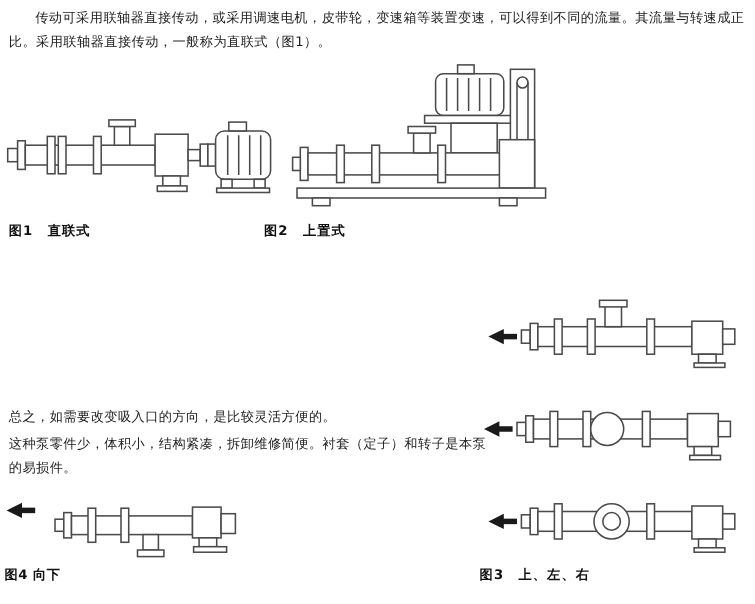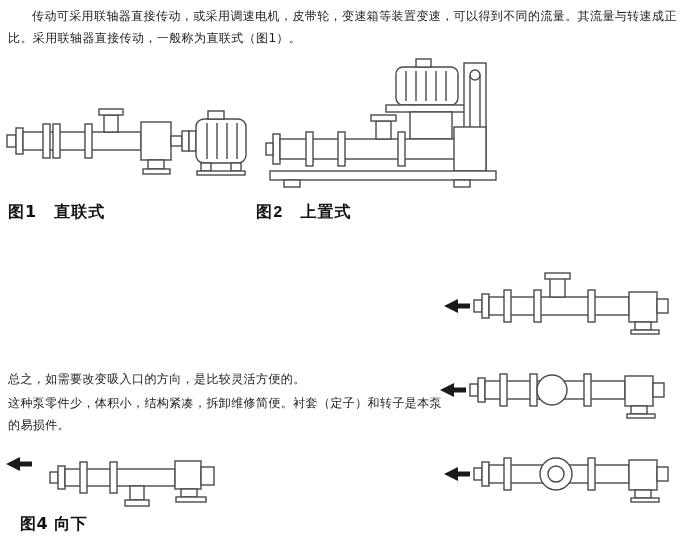--- a/index.html
+++ b/index.html
@@ -18,21 +18,21 @@
   .txt {
     position: absolute;
     font-size: 12px;
     line-height: 22px;
     letter-spacing: 0.4px;
     color: #1c1c1c;
   }
   .indent { text-indent: 2em; }
   .caption {
     position: absolute;
-    font-size: 16px;
+    font-size: 12px;
     font-weight: bold;
     letter-spacing: 1px;
     color: #111111;
   }
   .fig { position: absolute; }
   .fig svg { display: block; }
 </style>
 </head>
 <body>
 
@@ -97,21 +97,21 @@
         <rect x="140" y="75" width="7" height="34"></rect>
         <rect x="196" y="70" width="32" height="44"></rect>
         <rect x="12" y="114" width="226" height="9"></rect>
         <rect x="26" y="123" width="16" height="7"></rect>
         <rect x="196" y="123" width="16" height="7"></rect>
       </g>
     </svg>
   </div>
 
   <span class="caption" style="left:8px; top:202px;">图1　直联式</span>
-  <span class="caption" style="left:256px; top:202px;font-family:Liberation Mono, monospace;">图2　上置式</span>
+  <span class="caption" style="left:240px; top:202px;">图2　上置式</span>
 
 
 
   <p class="txt" style="left:8px; top:368px; width:420px;">总之，如需要改变吸入口的方向，是比较灵活方便的。</p>
 
   <p class="txt" style="left:8px; top:392px; width:434px;">这种泵零件少，体积小，结构紧凑，拆卸维修简便。衬套（定子）和转子是本泵的易损件。</p>
 
   <div class="fig" style="left:438px; top:266px; width:246px; height:80px;">
     <svg viewBox="0 0 246 80" width="246" height="80">
       <g stroke="#4a4a4a" stroke-width="1.4" fill="#ffffff">
@@ -194,15 +194,16 @@
         <rect x="179" y="41" width="16" height="8"></rect>
         <rect x="174" y="49" width="30" height="5"></rect>
       </g>
       <g fill="#1a1a1a" stroke="none">
         <polygon points="4,16 18,9 18,23"></polygon>
         <rect x="16" y="13.5" width="14" height="5"></rect>
       </g>
     </svg>
   </div>
 
-  <span class="caption" style="left:20px; top:514px; letter-spacing:0.5px;">图4 向下</span>
+  <span class="caption" style="left:4px; top:514px; letter-spacing:0.5px;">图4 向下</span>
+  <span class="caption" style="left:436px; top:514px;">图3　上、左、右</span>
 
 </div>
 
 </body></html>

